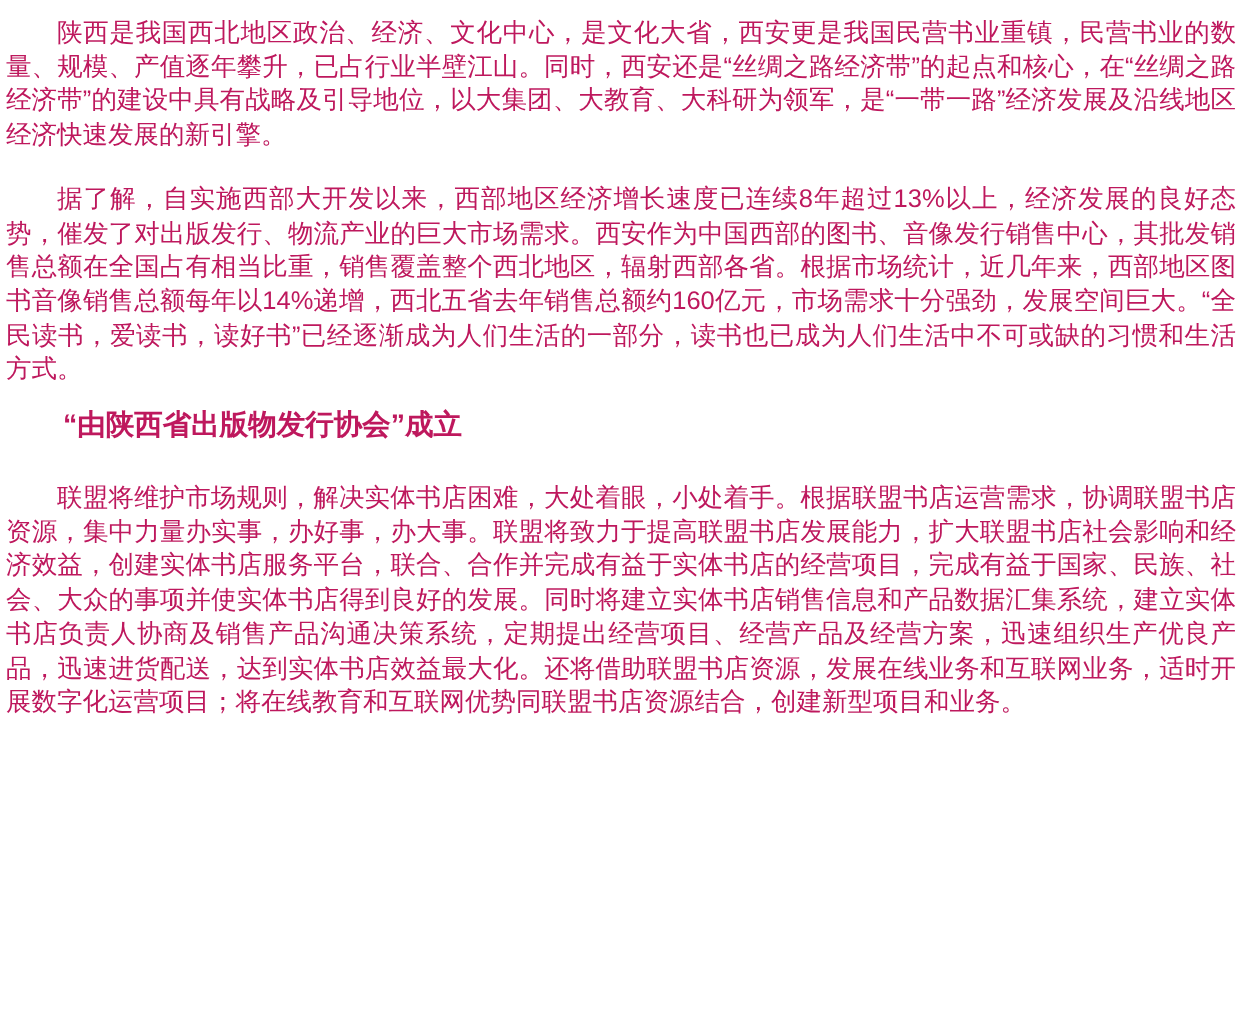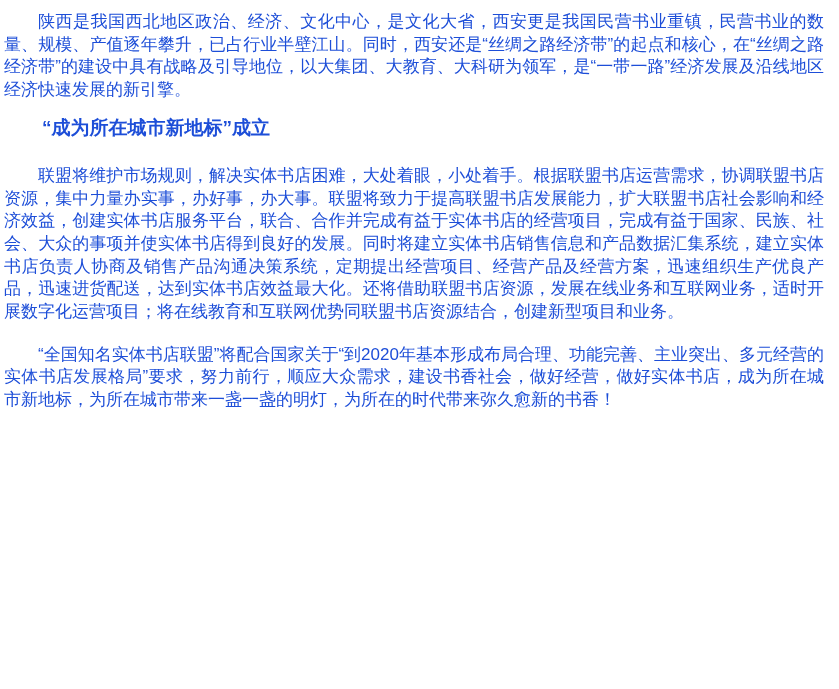--- a/index.html
+++ b/index.html
@@ -5,21 +5,21 @@
   html, body {
     margin: 0;
     padding: 0;
     background: #ffffff;
   }
   .doc {
     box-sizing: border-box;
     width: 824px;
     margin: 0;
     padding: 11px 0 0 4px;
-    color: #1d4ed8;
+    color: #be185d;
     font-family: "Liberation Sans", sans-serif;
     font-size: 17px;
     line-height: 22.7px;
     text-align: justify;
   }
   .para {
     margin: 0 0 20px 0;
     text-indent: 2em;
   }
   .section-heading {
@@ -30,21 +30,21 @@
     text-indent: 2em;
     text-align: left;
   }
 </style>
 </head>
 <body>
 
 <div class="doc">
   <p class="para">陕西是我国西北地区政治、经济、文化中心，是文化大省，西安更是我国民营书业重镇，民营书业的数量、规模、产值逐年攀升，已占行业半壁江山。同时，西安还是“丝绸之路经济带”的起点和核心，在“丝绸之路经济带”的建设中具有战略及引导地位，以大集团、大教育、大科研为领军，是“一带一路”经济发展及沿线地区经济快速发展的新引擎。</p>
 
+  <p class="para">据了解，自实施西部大开发以来，西部地区经济增长速度已连续8年超过13%以上，经济发展的良好态势，催发了对出版发行、物流产业的巨大市场需求。西安作为中国西部的图书、音像发行销售中心，其批发销售总额在全国占有相当比重，销售覆盖整个西北地区，辐射西部各省。根据市场统计，近几年来，西部地区图书音像销售总额每年以14%递增，西北五省去年销售总额约160亿元，市场需求十分强劲，发展空间巨大。“全民读书，爱读书，读好书”已经逐渐成为人们生活的一部分，读书也已成为人们生活中不可或缺的习惯和生活方式。</p>
 
-  <h2 class="section-heading">“成为所在城市新地标”成立</h2>
+  <h2 class="section-heading">“由陕西省出版物发行协会”成立</h2>
 
 
   <p class="para">联盟将维护市场规则，解决实体书店困难，大处着眼，小处着手。根据联盟书店运营需求，协调联盟书店资源，集中力量办实事，办好事，办大事。联盟将致力于提高联盟书店发展能力，扩大联盟书店社会影响和经济效益，创建实体书店服务平台，联合、合作并完成有益于实体书店的经营项目，完成有益于国家、民族、社会、大众的事项并使实体书店得到良好的发展。同时将建立实体书店销售信息和产品数据汇集系统，建立实体书店负责人协商及销售产品沟通决策系统，定期提出经营项目、经营产品及经营方案，迅速组织生产优良产品，迅速进货配送，达到实体书店效益最大化。还将借助联盟书店资源，发展在线业务和互联网业务，适时开展数字化运营项目；将在线教育和互联网优势同联盟书店资源结合，创建新型项目和业务。</p>
 
-  <p class="para">“全国知名实体书店联盟”将配合国家关于“到2020年基本形成布局合理、功能完善、主业突出、多元经营的实体书店发展格局”要求，努力前行，顺应大众需求，建设书香社会，做好经营，做好实体书店，成为所在城市新地标，为所在城市带来一盏一盏的明灯，为所在的时代带来弥久愈新的书香！</p>
 
 </div>
 
 </body></html>

